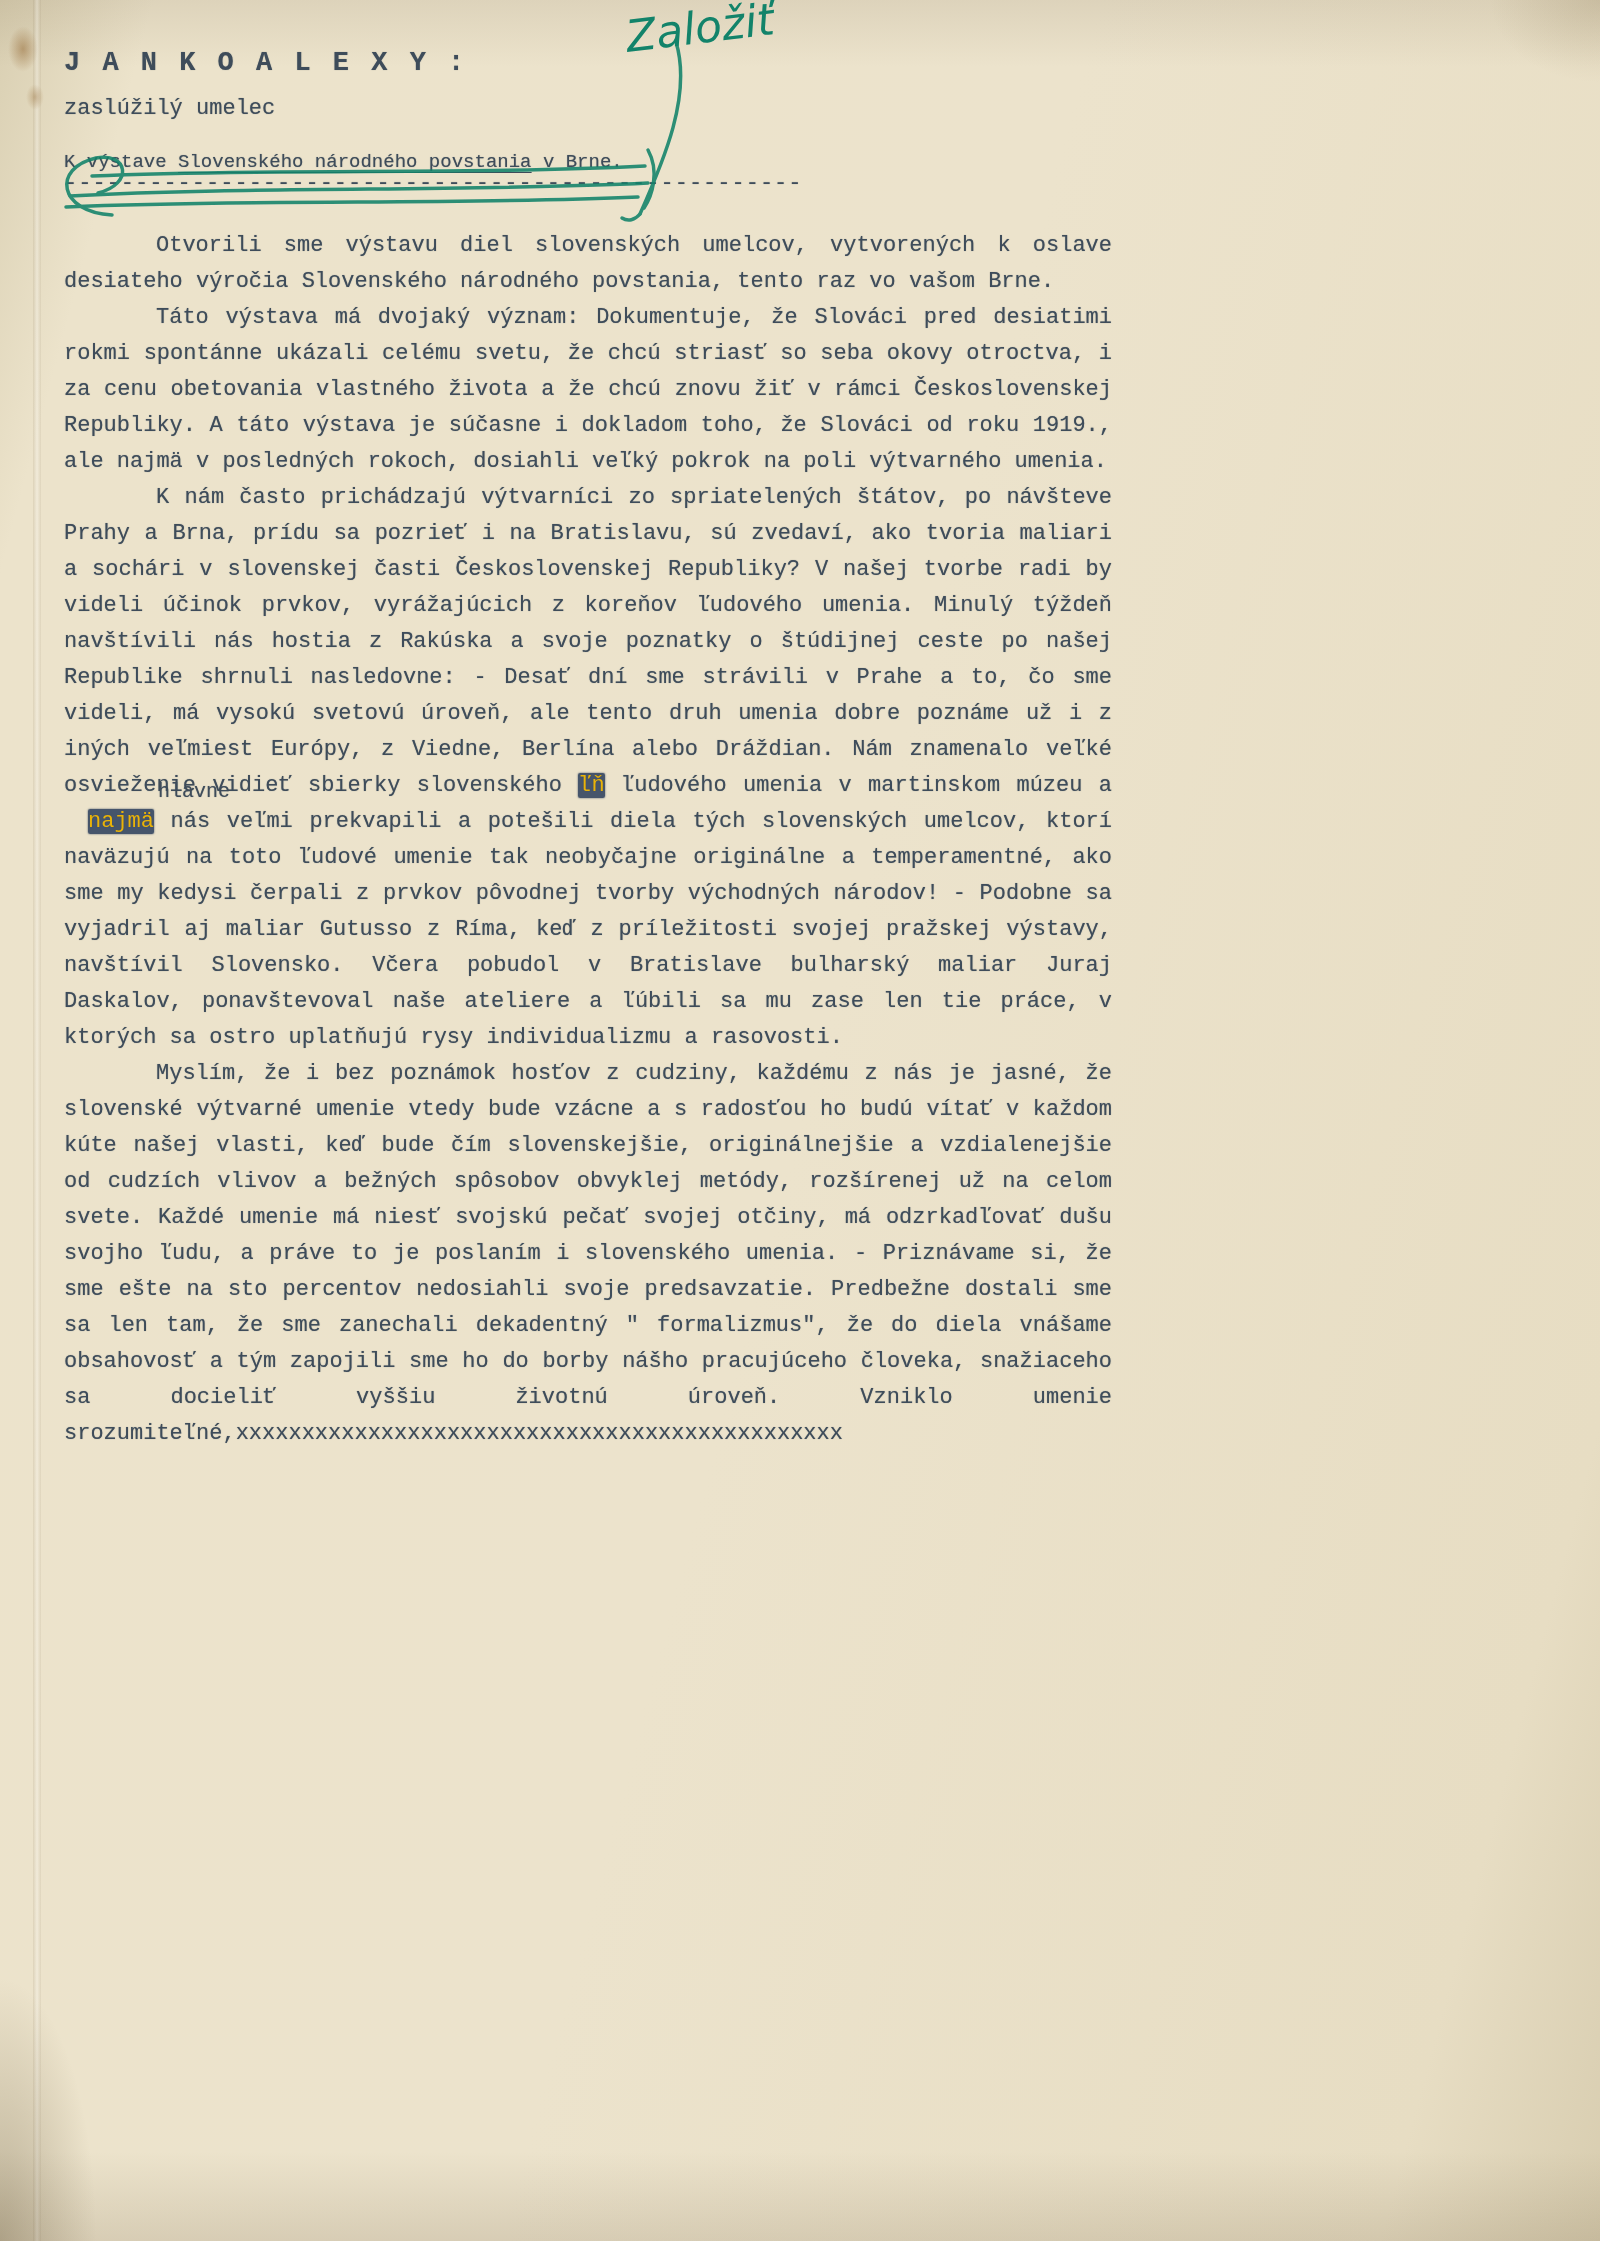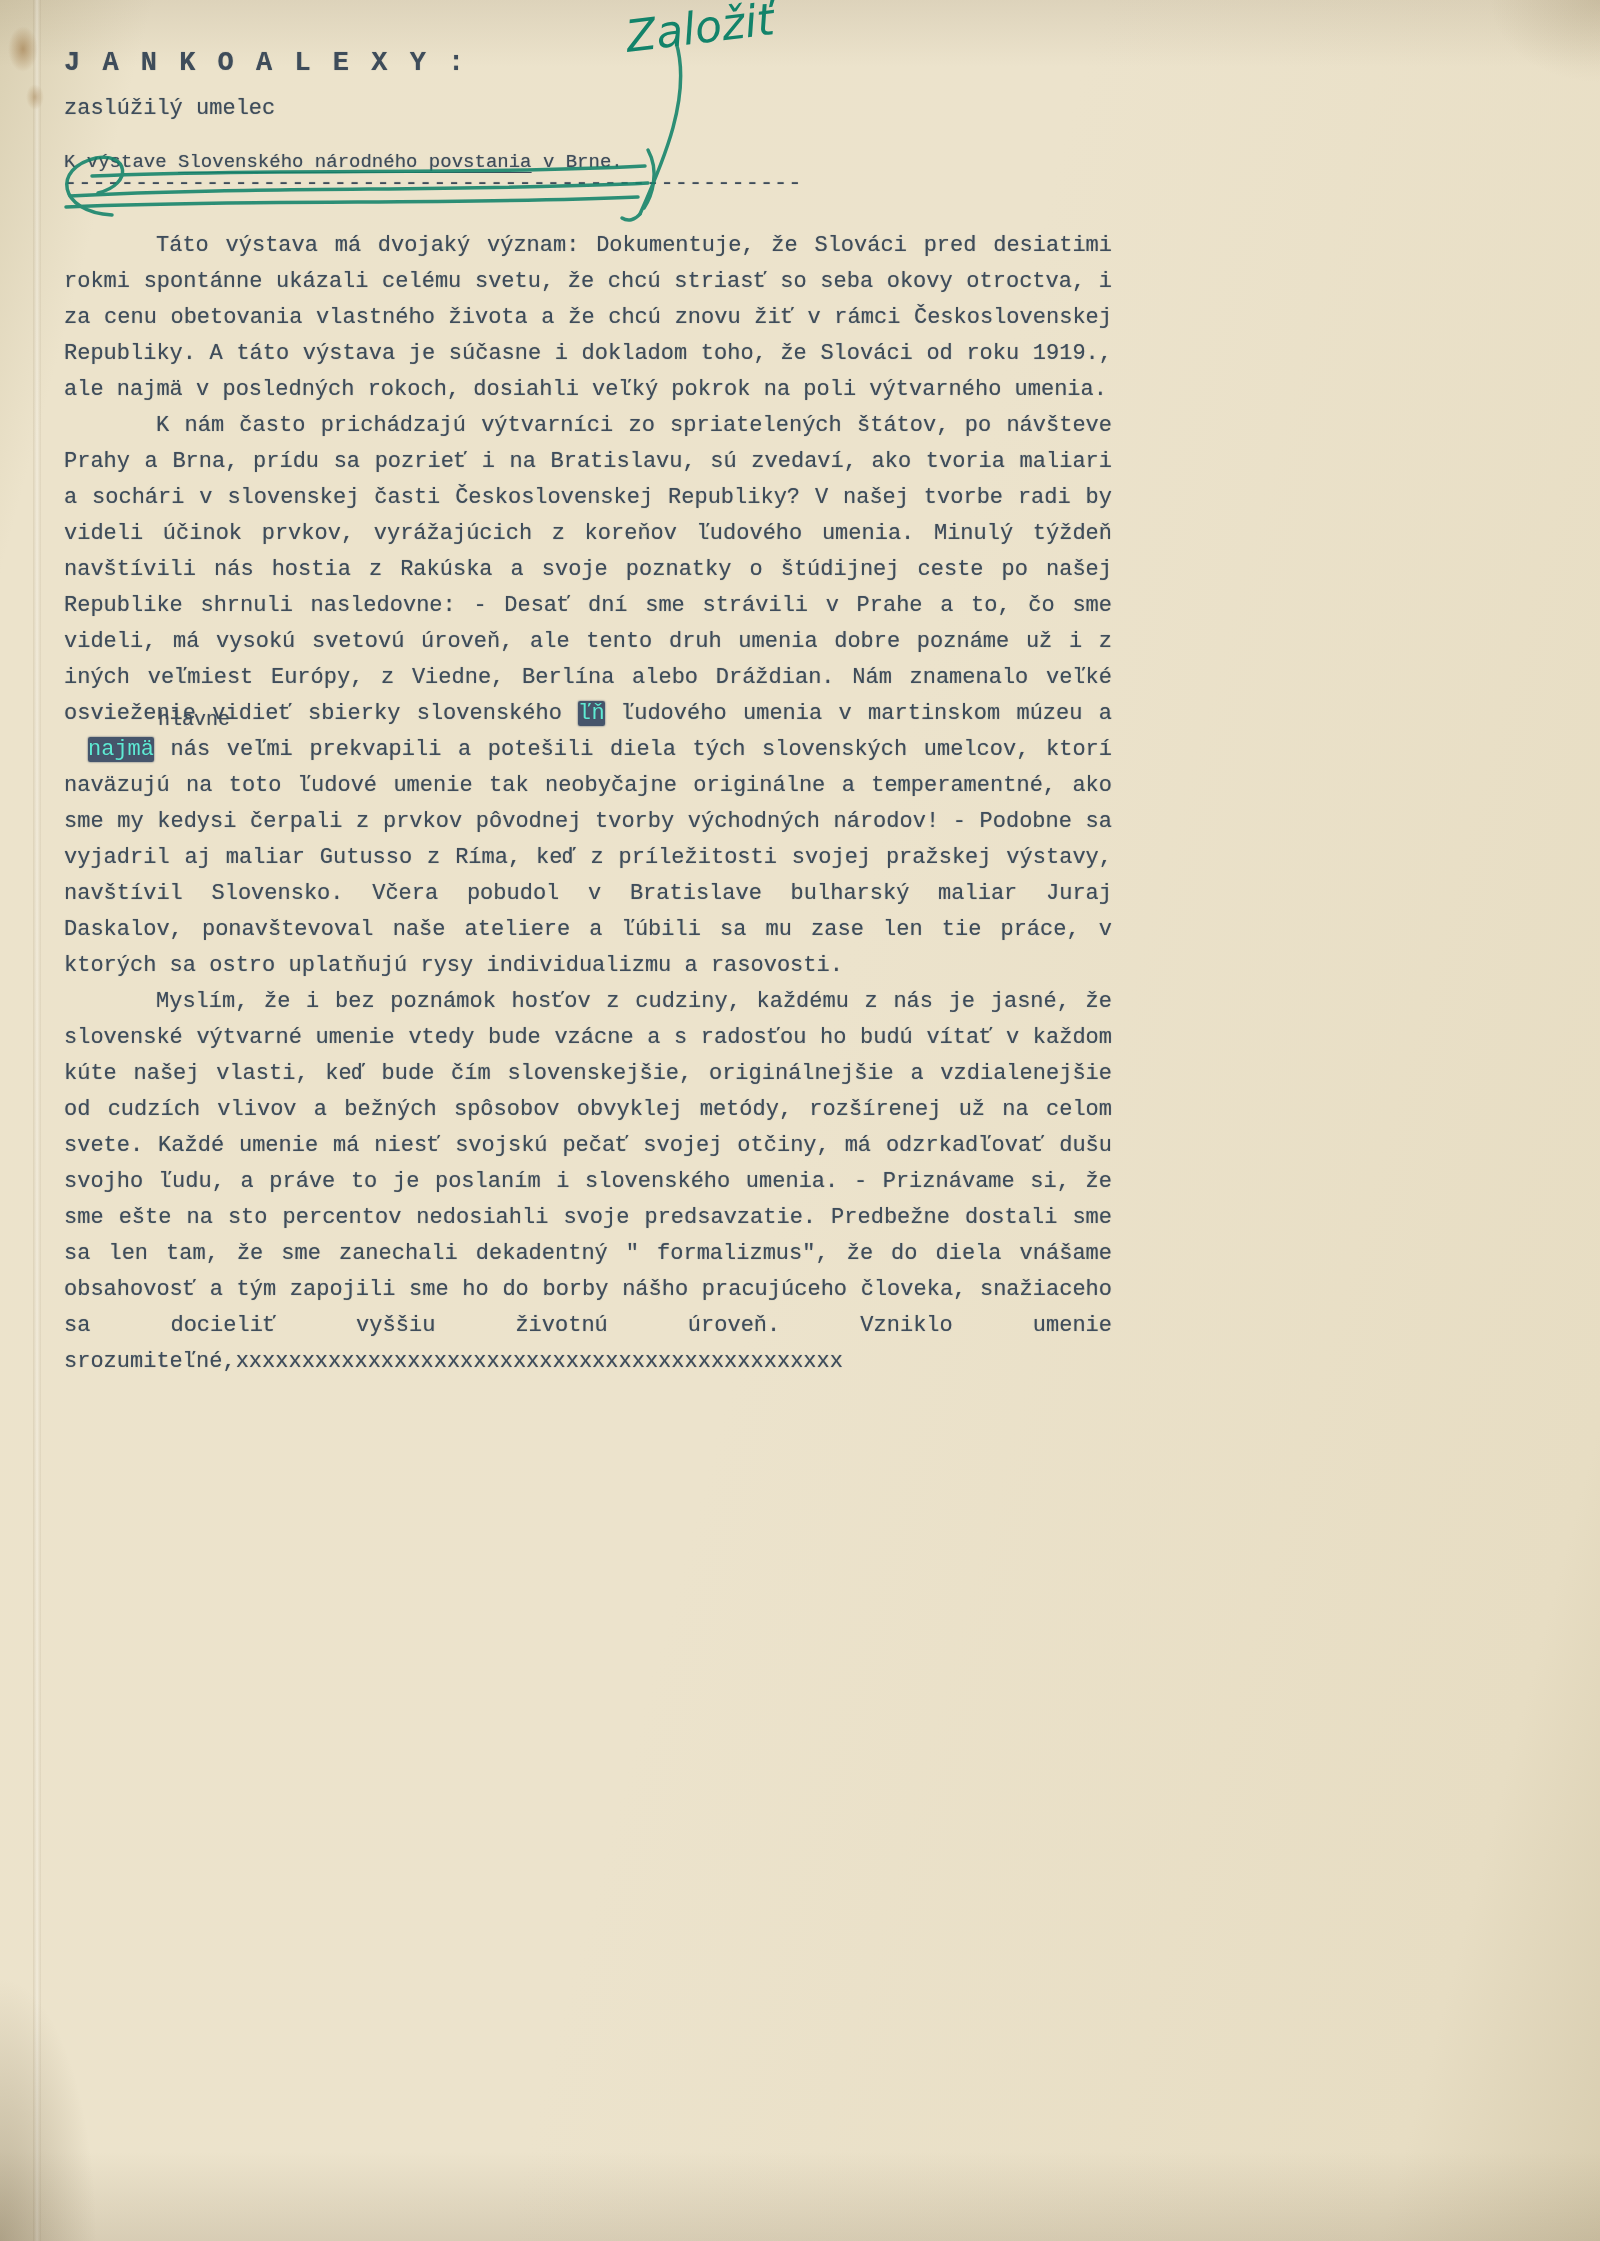--- a/index.html
+++ b/index.html
@@ -56,21 +56,21 @@
     text-decoration:underline;text-underline-offset:5px;
   }
   .rule{
     font-size:22px;line-height:20px;letter-spacing:1px;white-space:nowrap;overflow:hidden;
   }
   .bodytext{
     margin-top:34px;font-size:22px;line-height:36px;text-align:justify;
   }
   .bodytext p{margin:0;text-indent:92px;}
   .struck{
-    background:#46556b;color:#5eead4;border-radius:2px;
+    background:#46556b;color:#eab308;border-radius:2px;
     box-shadow:0 0 2px #46556b;
   }
   .ins-wrap{position:relative;padding-left:24px;}
   .inserted{
     position:absolute;left:2px;top:-27px;font-size:20px;line-height:20px;white-space:nowrap;
   }
   .green-overlay{
     position:absolute;left:0;top:0;width:1600px;height:2241px;pointer-events:none;
   }
   .hand{
@@ -94,20 +94,21 @@
 
     <div class="subtitle">zaslúžilý umelec</div>
 
     <div class="title">
       <span>K výstave </span><span class="ul">Slovenského národného povstania</span><span> v Brne.</span>
     </div>
 
     <div class="rule">----------------------------------------------------</div>
 
     <div class="bodytext">
+      <p>Otvorili sme výstavu diel slovenských umelcov, vytvorených k oslave desiateho výročia Slovenského národného povstania, tento raz vo vašom Brne.</p>
       <p>Táto výstava má dvojaký význam: Dokumentuje, že Slováci pred desiatimi rokmi spontánne ukázali celému svetu, že chcú striasť so seba okovy otroctva, i za cenu obetovania vlastného života a že chcú znovu žiť v rámci Československej Republiky.  A táto výstava je súčasne i dokladom toho, že Slováci od roku 1919., ale najmä v posledných rokoch, dosiahli veľký pokrok na poli výtvarného umenia.</p>
       <p><span>K nám často prichádzajú výtvarníci zo spriatelených štátov, po návšteve Prahy a Brna, prídu sa pozrieť i na Bratislavu, sú zvedaví, ako tvoria maliari a sochári v slovenskej časti Československej Republiky? V našej tvorbe radi by videli účinok prvkov, vyrážajúcich z koreňov ľudového umenia. Minulý týždeň navštívili nás hostia z Rakúska a svoje poznatky o štúdijnej ceste po našej Republike shrnuli nasledovne: - Desať dní sme strávili v Prahe a to, čo sme videli, má vysokú svetovú úroveň, ale tento druh umenia dobre poznáme už i z iných veľmiest Európy, z Viedne, Berlína alebo Dráždian. Nám znamenalo veľké osvieženie vidieť sbierky slovenského </span><span class="struck">ľň</span><span> ľudového umenia v martinskom múzeu a </span><span class="ins-wrap"><span class="inserted">hlavne</span><span class="struck">najmä</span></span><span> nás veľmi prekvapili a potešili diela tých slovenských umelcov, ktorí naväzujú na toto ľudové umenie tak neobyčajne originálne a temperamentné, ako sme my kedysi čerpali z prvkov pôvodnej tvorby východných národov! - Podobne sa vyjadril aj maliar Gutusso z Ríma, keď z príležitosti svojej pražskej výstavy, navštívil Slovensko. Včera pobudol v Bratislave bulharský maliar Juraj Daskalov, ponavštevoval naše ateliere a ľúbili sa mu zase len tie práce, v ktorých sa ostro uplatňujú rysy individualizmu a rasovosti.</span></p>
       <p><span>Myslím, že i bez poznámok hosťov z cudziny, každému z nás je jasné, že slovenské výtvarné umenie vtedy bude vzácne a s radosťou ho budú vítať v každom kúte našej vlasti, keď bude čím slovenskejšie, originálnejšie a vzdialenejšie od cudzích vlivov a bežných spôsobov obvyklej metódy, rozšírenej už na celom svete. Každé umenie má niesť svojskú pečať svojej otčiny, má odzrkadľovať dušu svojho ľudu, a práve to je poslaním i slovenského umenia. - Priznávame si, že sme ešte na sto percentov nedosiahli svoje predsavzatie. Predbežne dostali sme sa len tam, že sme zanechali dekadentný " formalizmus", že do diela vnášame obsahovosť a tým zapojili sme ho do borby nášho pracujúceho človeka, snažiaceho sa docieliť vyššiu životnú úroveň. Vzniklo umenie srozumiteľné,</span><span>xxxxxxxxxxxxxxxxxxxxxxxxxxxxxxxxxxxxxxxxxxxxxx</span></p>
     </div>
 
   </div>
 
   <svg class="green-overlay" viewBox="0 0 1600 2241" xmlns="http://www.w3.org/2000/svg">
     <g stroke="#12836a" fill="none" stroke-width="3.5" stroke-linecap="round" opacity="0.88">
       <path d="M 92 176 C 280 168, 470 175, 645 166"></path>

